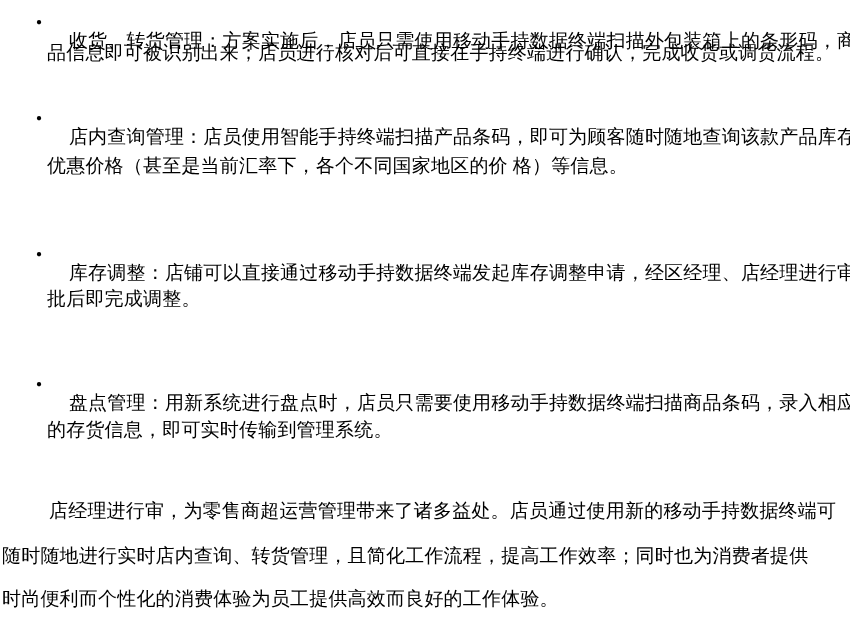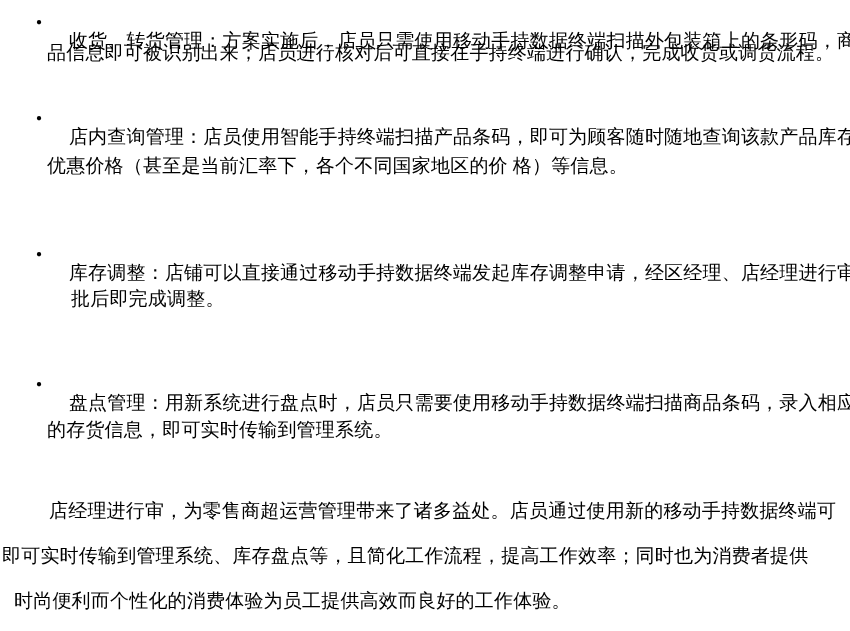--- a/index.html
+++ b/index.html
@@ -46,24 +46,24 @@
   <div class="line" style="left:47px; top:43px;">品信息即可被识别出来；店员进行核对后可直接在手持终端进行确认，完成收货或调货流程。</div>
 
   <div class="line bullet-line" style="left:47px; top:108px;">
     <span class="marker">●</span><span>店内查询管理：店员使用智能手持终端扫描产品条码，即可为顾客随时随地查询该款产品库存、</span>
   </div>
   <div class="line" style="left:47px; top:156px;font-family:Liberation Serif, serif;">优惠价格（甚至是当前汇率下，各个不同国家地区的价 格）等信息。</div>
 
   <div class="line bullet-line" style="left:47px; top:244px;">
     <span class="marker">●</span><span>库存调整：店铺可以直接通过移动手持数据终端发起库存调整申请，经区经理、店经理进行审</span>
   </div>
-  <div class="line" style="left:47px; top:289px;margin-left:24px;">批后即完成调整。</div>
+  <div class="line" style="left:47px; top:289px;">批后即完成调整。</div>
 
   <div class="line bullet-line" style="left:47px; top:374px;">
     <span class="marker">●</span><span>盘点管理：用新系统进行盘点时，店员只需要使用移动手持数据终端扫描商品条码，录入相应</span>
   </div>
   <div class="line" style="left:47px; top:420px;">的存货信息，即可实时传输到管理系统。</div>
 
   <div class="line" style="left:49px; top:501px;">店经理进行审，为零售商超运营管理带来了诸多益处。店员通过使用新的移动手持数据终端可</div>
-  <div class="line" style="left:2px;  top:546px;">即可实时传输到管理系统、库存盘点等，且简化工作流程，提高工作效率；同时也为消费者提供</div>
-  <div class="line" style="left:14px;  top:591px;">时尚便利而个性化的消费体验为员工提供高效而良好的工作体验。</div>
+  <div class="line" style="left:2px;  top:546px;">随时随地进行实时店内查询、转货管理，且简化工作流程，提高工作效率；同时也为消费者提供</div>
+  <div class="line" style="left:2px;  top:591px;font-family:Liberation Mono, monospace;">时尚便利而个性化的消费体验为员工提供高效而良好的工作体验。</div>
 
 </div>
 
 </body></html>

